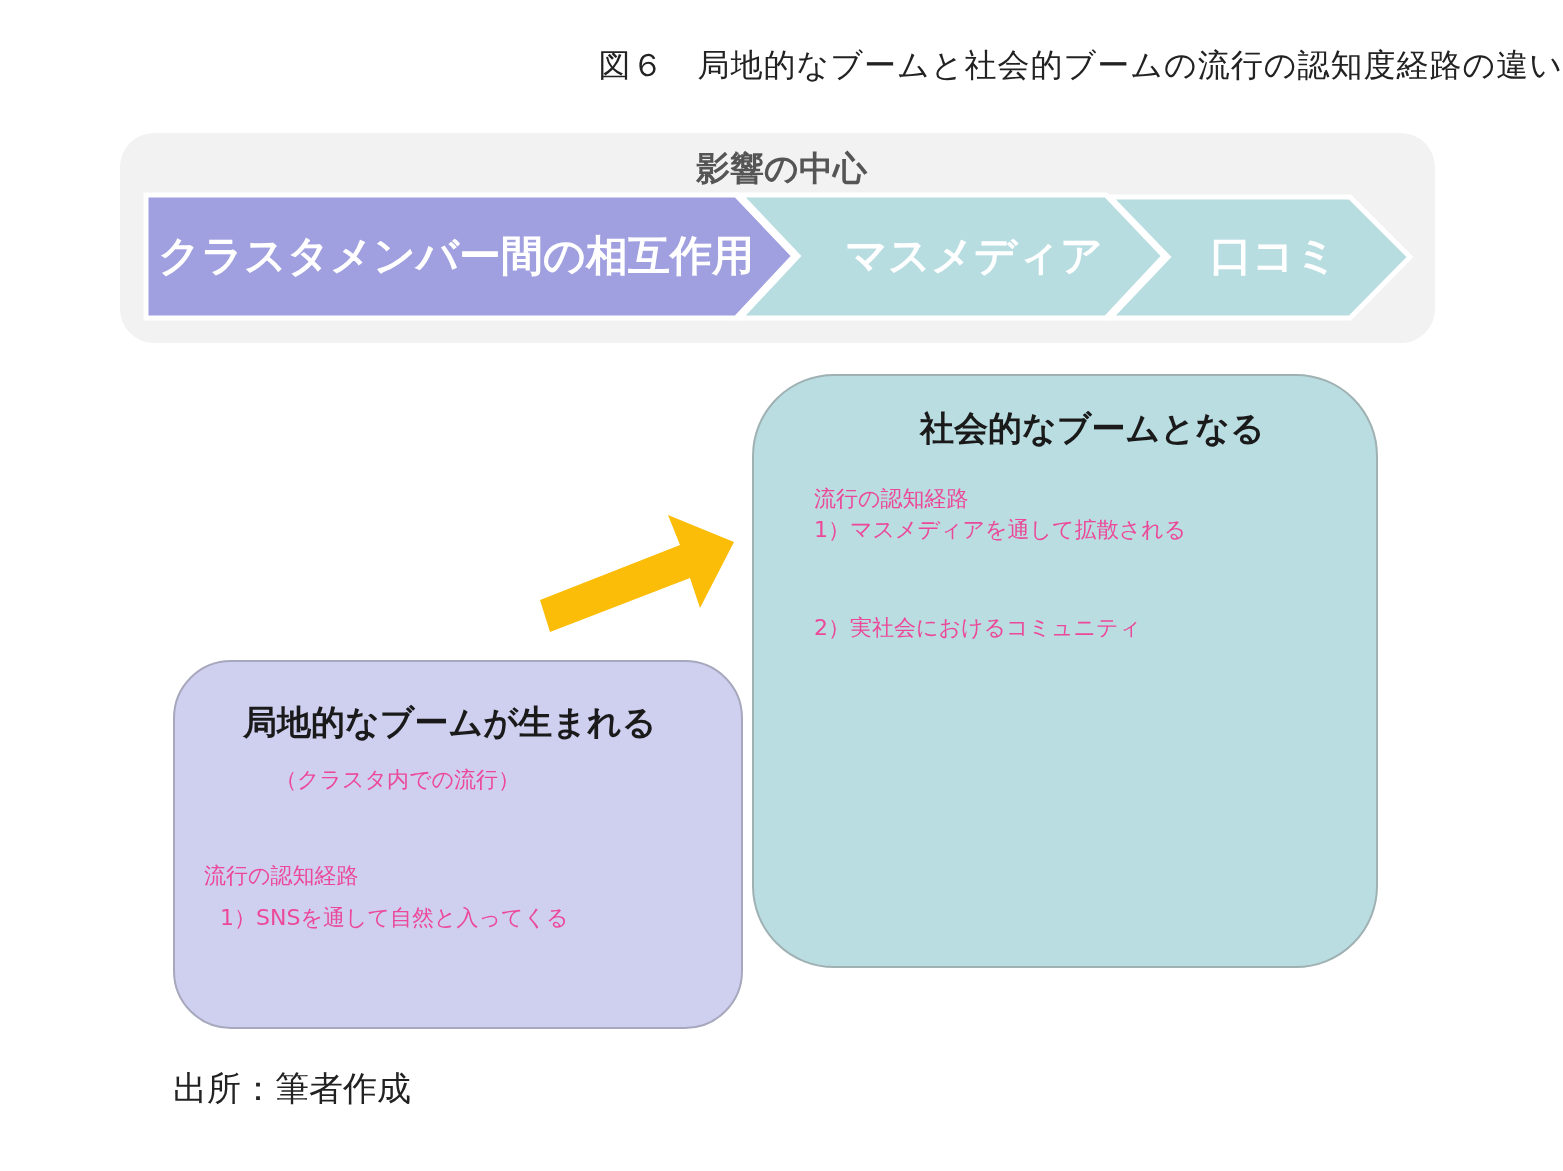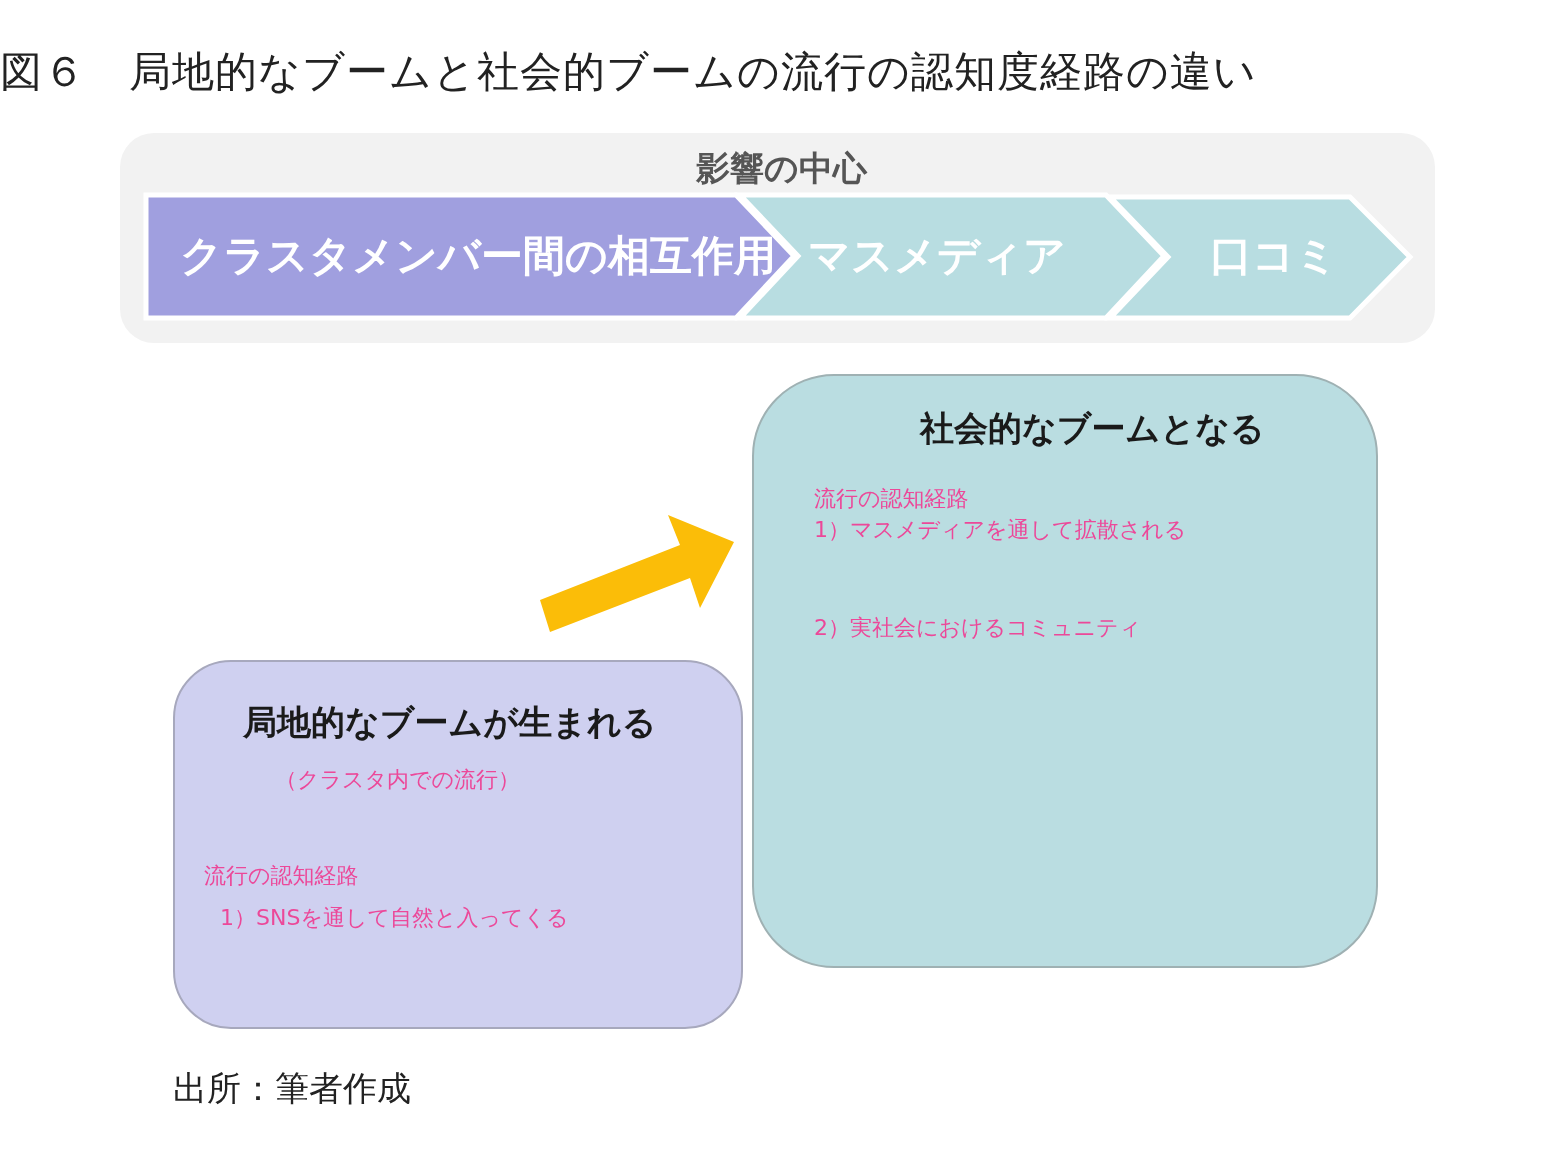--- a/index.html
+++ b/index.html
@@ -2,22 +2,22 @@
 <html><head>
 <meta charset="utf-8">
 <style>
   html, body { margin: 0; padding: 0; background: #ffffff; }
   body { width: 1563px; height: 1171px; position: relative; overflow: hidden; }
   .abs { position: absolute; }
   .serif { font-family: "DejaVu Serif", "Liberation Serif", serif; }
   .sans { font-family: "DejaVu Sans", "Liberation Sans", sans-serif; }
 
   #fig-title {
-    left: 0; top: 44px; width: 1563px; text-align: left;
-    font-size: 42px; color: #222; letter-spacing: 1px;
+    left: 0; top: 44px; width: 1563px; text-align: right;
+    font-size: 32px; color: #222; letter-spacing: 1px;
   }
   #influence-panel {
     left: 120px; top: 133px; width: 1315px; height: 210px;
     background: #f2f2f2; border-radius: 34px;
   }
   #influence-heading {
     left: 0; top: 146px; width: 1563px; text-align: center;
     font-size: 34px; font-weight: bold; color: #555;
   }
   #chevrons { left: 0; top: 0; }
@@ -44,22 +44,22 @@
 
 <div id="influence-panel" class="abs"></div>
 <div id="influence-heading" class="abs sans">影響の中心</div>
 
 <svg id="chevrons" class="abs" width="1563" height="400">
   <polygon points="146,195 736,195 794,256 736,318 146,318" fill="#a09fdf" stroke="#ffffff" stroke-width="5"></polygon>
   <polygon points="740,195 1106,195 1164,256 1106,318 740,318 798,256" fill="#b8dde1" stroke="#ffffff" stroke-width="5"></polygon>
   <polygon points="1110,197 1350,197 1410,257 1350,318 1110,318 1168,257" fill="#b8dde1" stroke="#ffffff" stroke-width="5"></polygon>
 </svg>
 
-<div class="abs sans chev-label" style="left:180px;text-align:right;">クラスタメンバー間の相互作用</div>
-<div class="abs sans chev-label" style="left:808px;">マスメディア</div>
+<div class="abs sans chev-label" style="left:158px;text-align:right;">クラスタメンバー間の相互作用</div>
+<div class="abs sans chev-label" style="left:845px;">マスメディア</div>
 <div class="abs sans chev-label" style="left:1210px;text-align:center;">口コミ</div>
 
 <svg class="abs" style="left:520px;top:500px;" width="240" height="150">
   <polygon points="20,100 160,45 148,15 214,42 180,108 170,78 30,132" fill="#fbbd08"></polygon>
 </svg>
 
 <div id="social-box" class="abs"></div>
 <div class="abs sans box-title" style="left:920px;top:406px;">社会的なブームとなる</div>
 <div class="abs sans box-text" style="left:814px;top:479px;">流行の認知経路</div>
 <div class="abs sans box-text" style="left:814px;top:510px;">1）マスメディアを通して拡散される</div>

